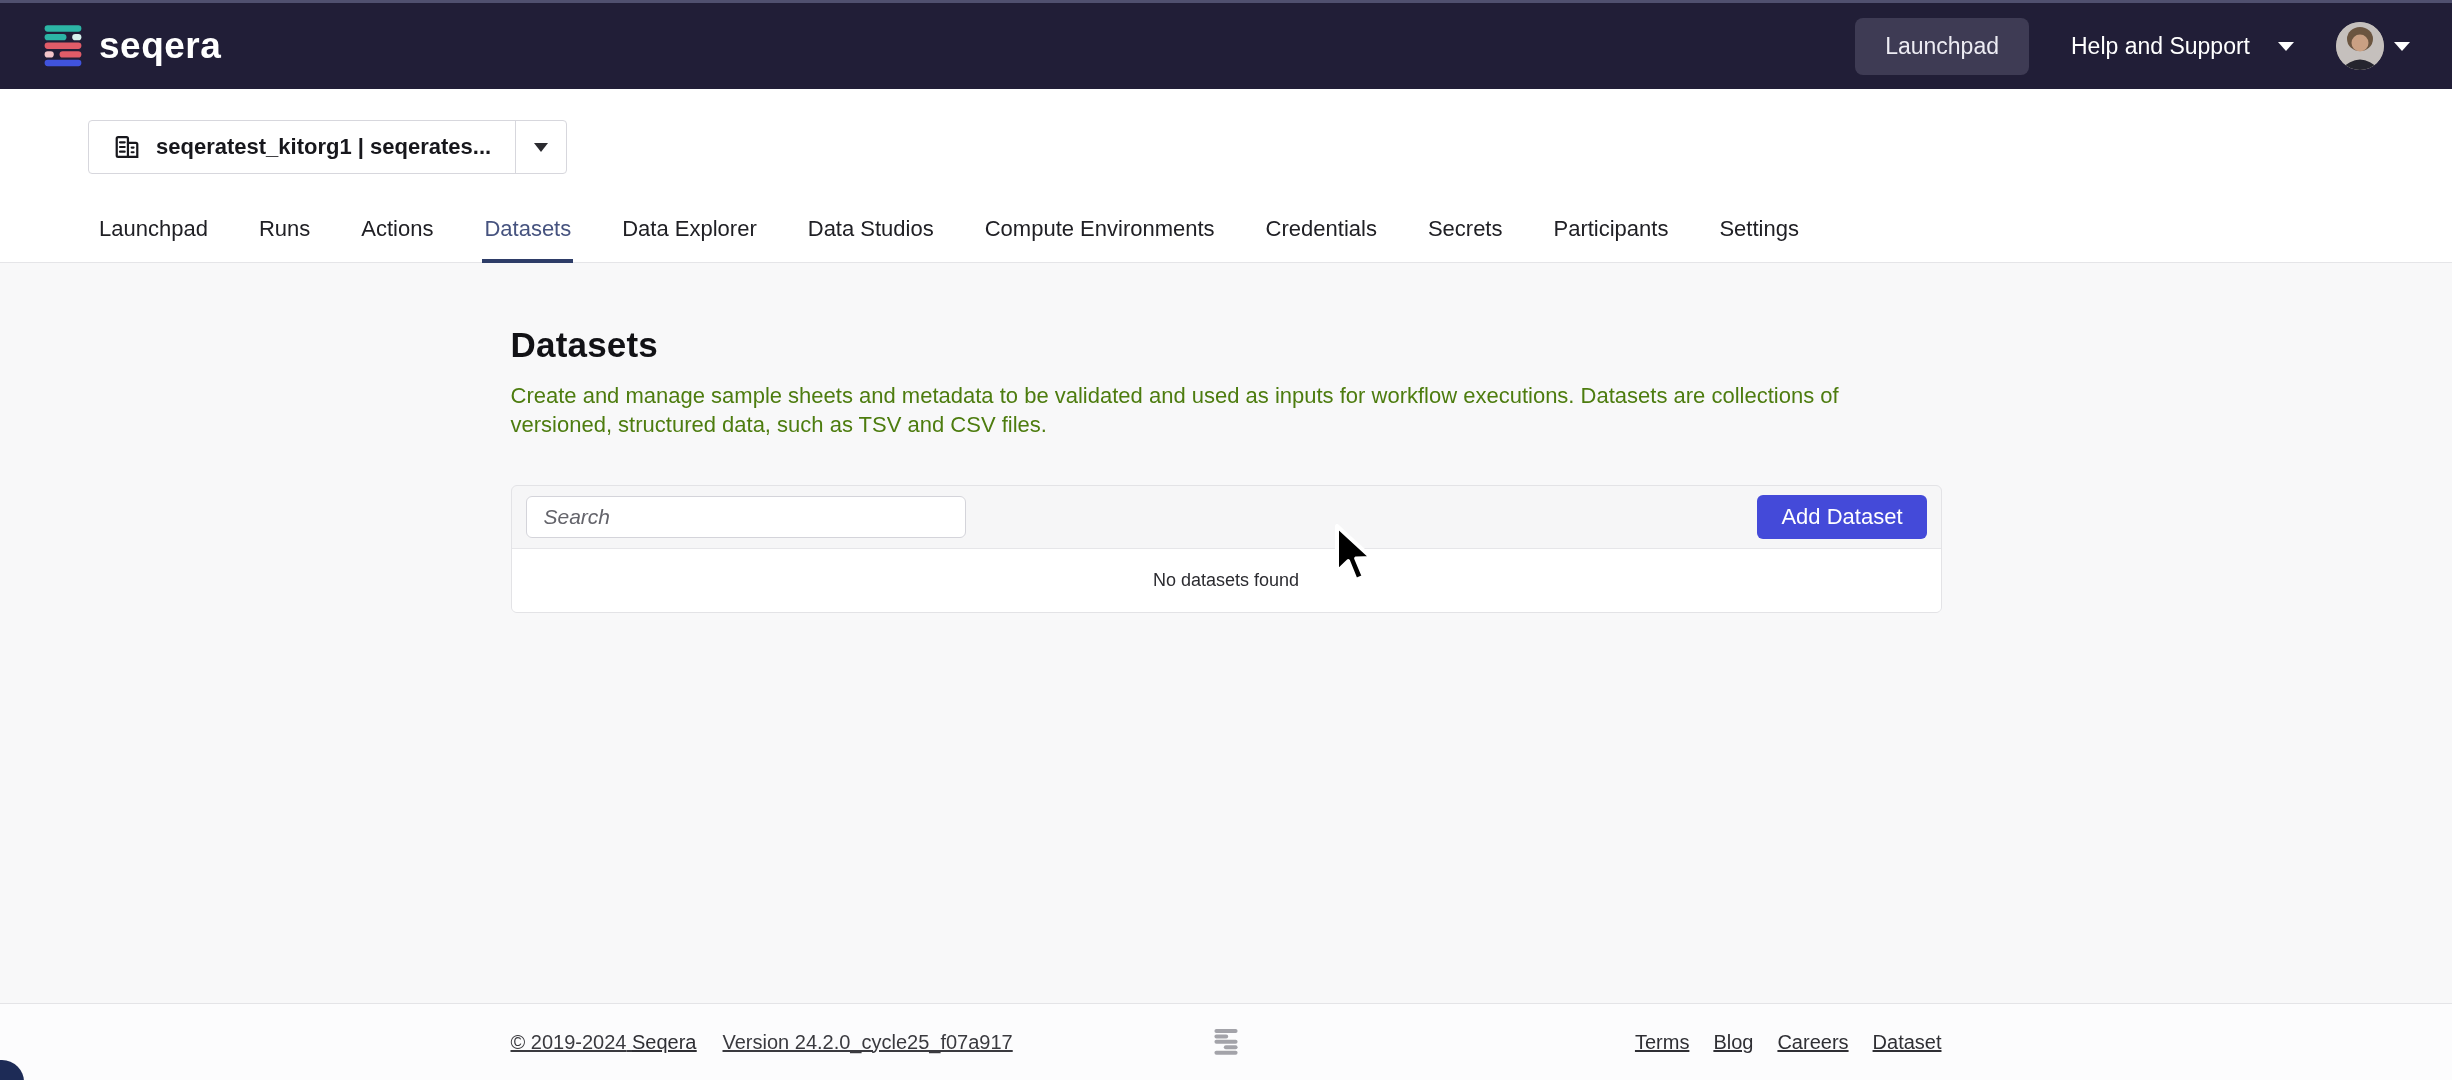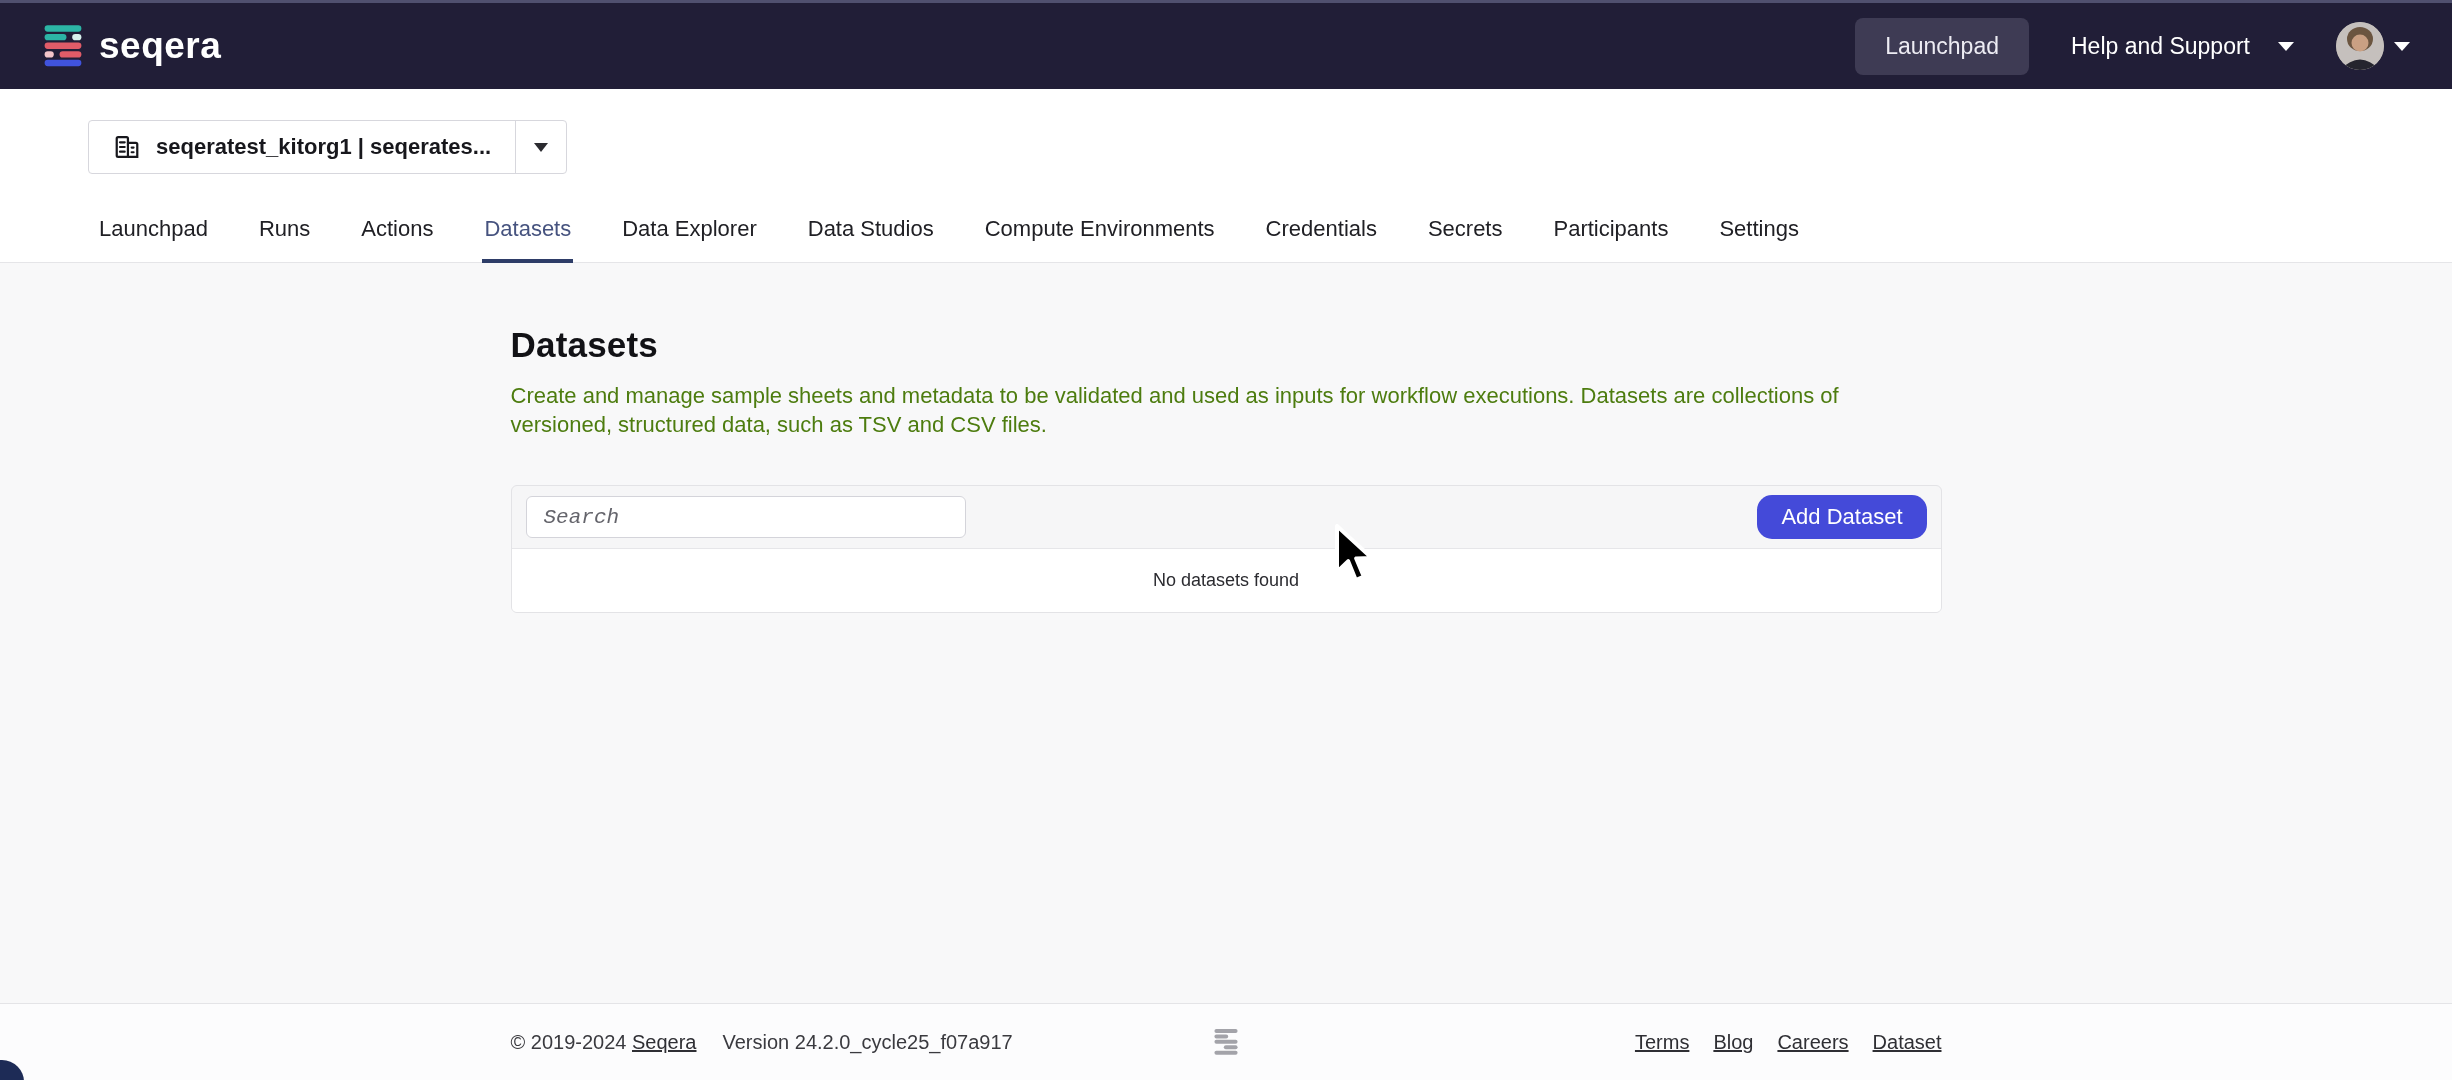--- a/index.html
+++ b/index.html
@@ -40,34 +40,34 @@
   
   .main-col { width:1431px; margin:0 auto; padding-top:62px; }
   h1.page-title { font-size:35px; font-weight:700; color:#121216; letter-spacing:.2px; }
   .page-desc { margin-top:16px; font-size:22px; line-height:29px; color:#4d7c0f; }
 
   .card { margin-top:46px; border:1px solid #e3e3e6; border-radius:6px; overflow:hidden;
     background:#f6f6f7; }
   .card-header { display:flex; align-items:center; justify-content:space-between;
     padding:9px 14px; border-bottom:1px solid #e6e6e9; }
   .search-input { width:440px; height:42px; border:1px solid #d4d4da; border-radius:6px;
-    padding:0 17px; font-size:21px; font-family:Liberation Mono, monospace; color:#26262b;
+    padding:0 17px; font-size:21px; font-family:Liberation Sans, sans-serif; color:#26262b;
     background:#ffffff; outline:none; }
   .search-input::placeholder { font-style:italic; color:#64646b; }
-  .add-btn { background:#444ad9; color:#ffffff; border:none; border-radius:15px;
+  .add-btn { background:#444ad9; color:#ffffff; border:none; border-radius:6px;
     height:44px; padding:0 24px; font-size:22px; font-weight:500; cursor:pointer; }
   .card-row { background:#ffffff; height:63px; display:flex; align-items:center;
     justify-content:center; font-size:18px; color:#2b2b30; }
 
   
   .footer { position:absolute; left:0; right:0; bottom:0; height:77px;
     background:#fcfcfd; border-top:1px solid #e4e4e7; }
   .footer-inner { width:1431px; height:100%; margin:0 auto; display:flex;
     align-items:center; font-size:20px; color:#3a3a3f; position:relative; }
-  .footer-left { display:flex; align-items:center; gap:26px; }
+  .footer-left { display:flex; align-items:center; gap:26px;text-decoration:underline; }
   .copyright a, .footer-links a { color:#2f2f34; text-decoration:underline; cursor:pointer; }
   .footer-mark { position:absolute; left:50%; transform:translateX(-50%); top:50%;
     margin-top:-15px; }
   .footer-links { margin-left:auto; display:flex; gap:24px; }
 
   .chat-corner { position:absolute; left:-20px; bottom:-24px; width:44px; height:44px;
     border-radius:50%; background:#1d2b56; }
 
   .cursor { position:absolute; left:1333px; top:524px; pointer-events:none; }
 </style>

